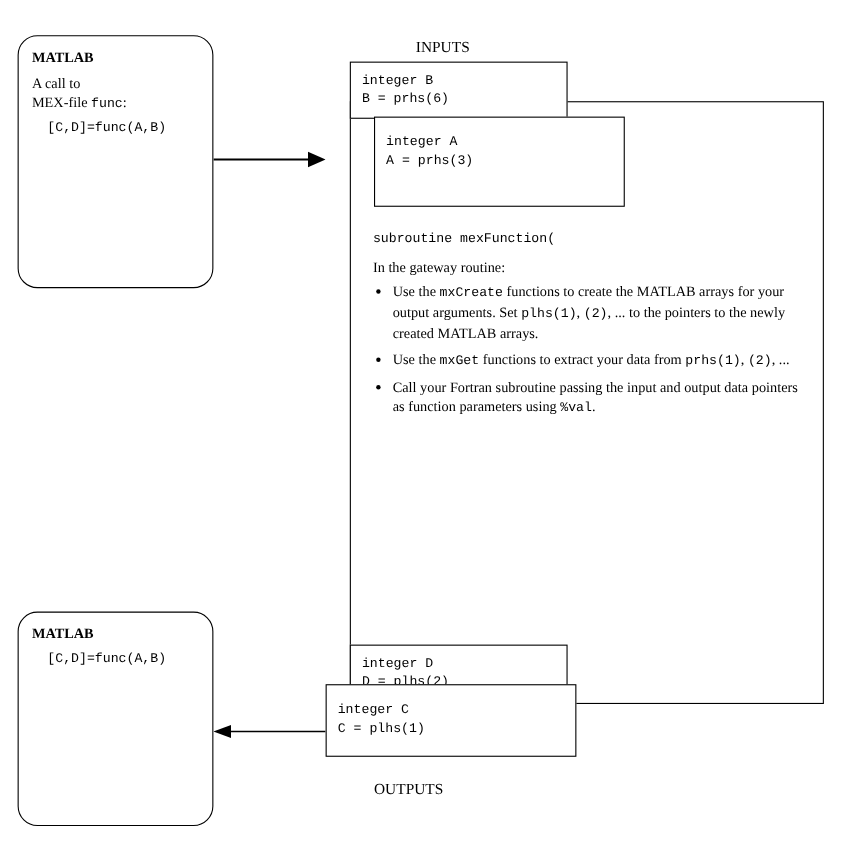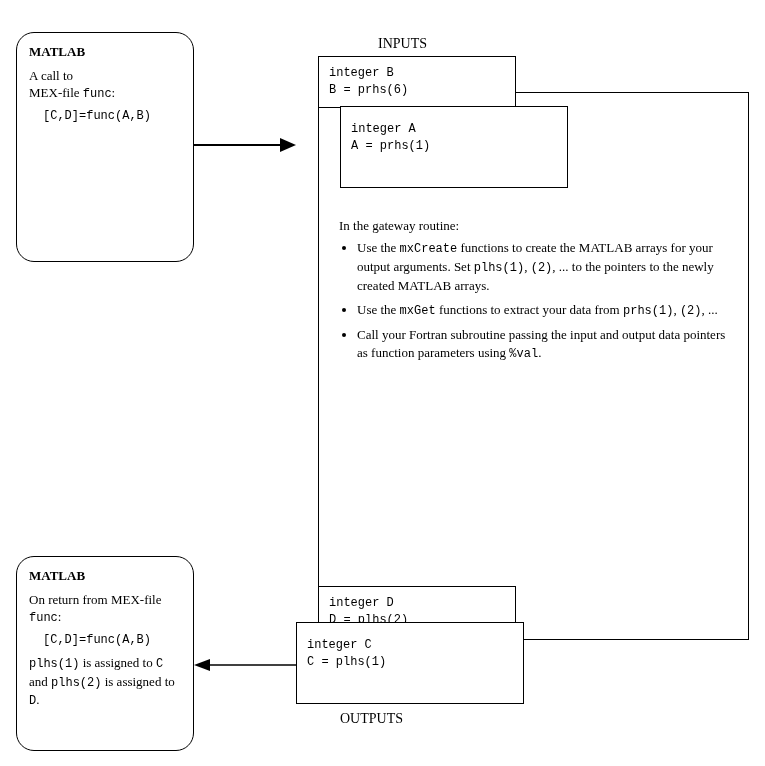--- a/index.html
+++ b/index.html
@@ -65,32 +65,27 @@
   <div class="bold">MATLAB</div>
   <div style="margin-top:6px;">
     <span>A call to</span><br>
     <span>MEX-file </span><span class="mono">func</span><span>:</span>
   </div>
   <div class="mono code-indent">[C,D]=func(A,B)</div>
 </div>
 
 <div class="rounded-box" style="left:16px; top:556px; width:178px; height:195px;">
   <div class="bold">MATLAB</div>
-  <div style="margin-top:6px;">
-    <span>On return from MEX-file </span><span class="mono">func</span><span>:</span>
-  </div>
   <div class="mono code-indent">[C,D]=func(A,B)</div>
-  <div>
-    <span class="mono">plhs(1)</span><span> is assigned to </span><span class="mono">C</span><span> and </span><span class="mono">plhs(2)</span><span> is assigned to </span><span class="mono">D</span><span>.</span>
-  </div>
 </div>
 
 <div class="sharp-box" style="left:318px; top:92px; width:431px; height:548px; padding-top:100px;">
   <div style="padding:10px 6px 6px 10px;">
     <div style="height:6px;"></div>
+    <div class="mono">subroutine mexFunction(</div>
     <div style="height:8px;"></div>
     <div>In the gateway routine:</div>
     <ul class="bullets">
       <li>
         <span>Use the </span><span class="mono">mxCreate</span><span> functions to create the MATLAB arrays for your output arguments. Set </span><span class="mono">plhs(1)</span><span>, </span><span class="mono">(2)</span><span>, ... to the pointers to the newly created MATLAB arrays.</span>
       </li>
       <li>
         <span>Use the </span><span class="mono">mxGet</span><span> functions to extract your data from </span><span class="mono">prhs(1)</span><span>, </span><span class="mono">(2)</span><span>, ...</span>
       </li>
       <li>
@@ -100,29 +95,29 @@
   </div>
 </div>
 
 <div class="sharp-box mono" style="left:318px; top:56px; width:198px; height:52px;">
   <span>integer B</span><br>
   <span>B = prhs(6)</span>
 </div>
 
 <div class="sharp-box mono" style="left:296px; top:106px; width:228px; height:82px; padding:14px 10px;margin-left:44px;">
   <span>integer A</span><br>
-  <span>A = prhs(1)</span>
+  <span>A = prhs(3)</span>
 </div>
 
 <div class="sharp-box mono" style="left:318px; top:586px; width:198px; height:50px;">
   <span>integer D</span><br>
   <span>D = plhs(2)</span>
 </div>
 
-<div class="sharp-box mono" style="left:296px; top:622px; width:228px; height:82px; padding:14px 10px;">
+<div class="sharp-box mono" style="left:296px; top:622px; width:228px; height:66px; padding:14px 10px;">
   <span>integer C</span><br>
   <span>C = plhs(1)</span>
 </div>
 
 <svg class="arrow" style="left:194px; top:130px;" width="102" height="30">
   <line x1="0" y1="15" x2="86" y2="15" stroke="black" stroke-width="2"></line>
   <polygon points="86,8 102,15 86,22" fill="black"></polygon>
 </svg>
 
 <svg class="arrow" style="left:194px; top:650px;" width="102" height="30">

